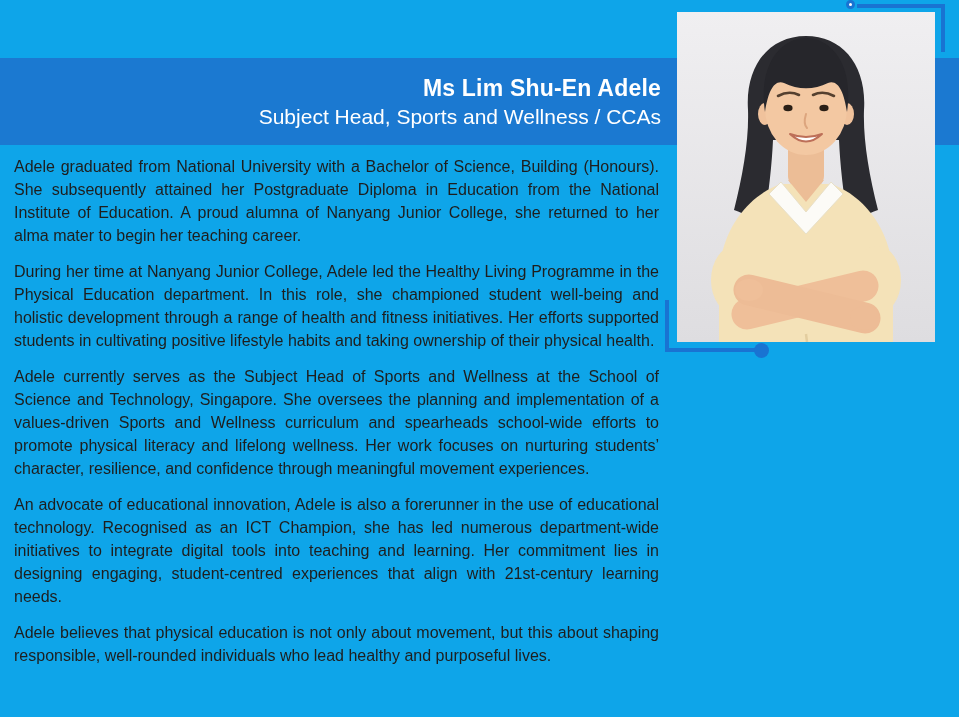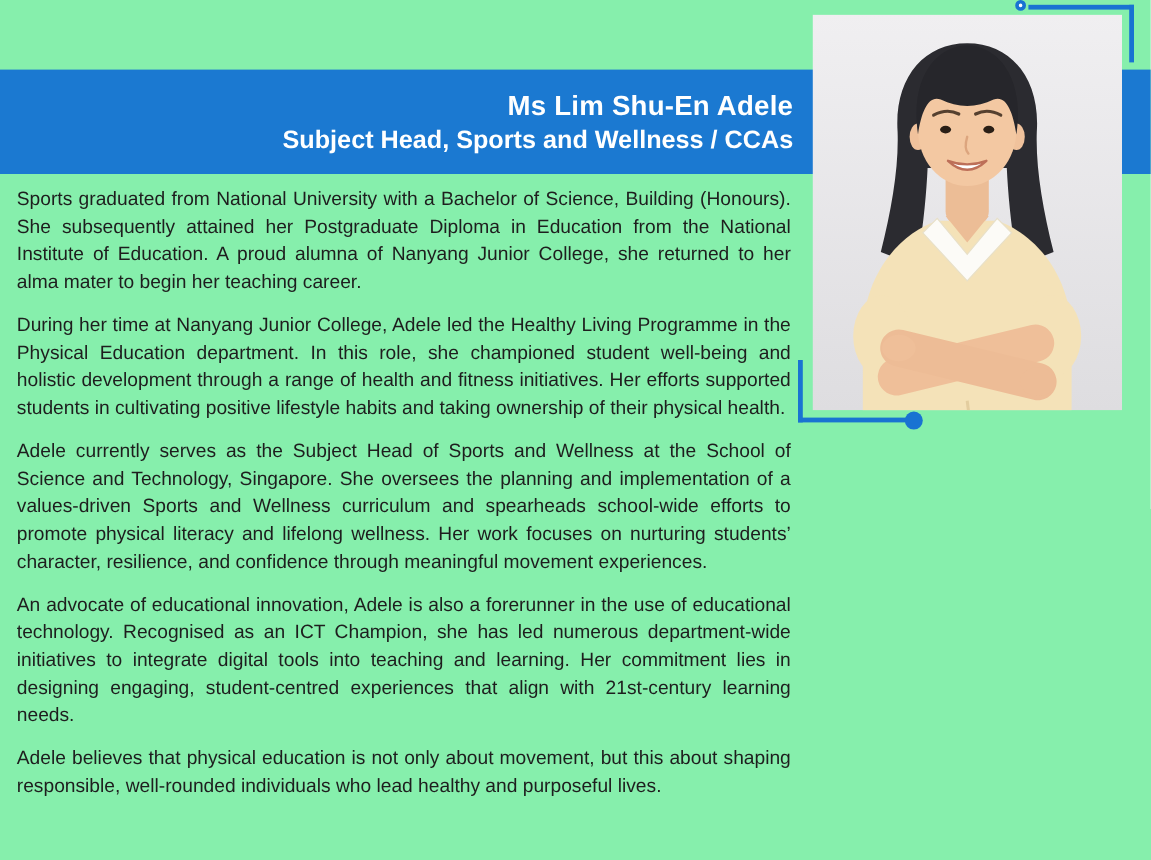--- a/index.html
+++ b/index.html
@@ -2,31 +2,31 @@
 <html style="--banner: #1B79D1; --accent: #1973D2; --photo_bg: #ECEBEE; --text: #1E1E1E;"><head>
 <meta charset="utf-8">
 <style>
   * { margin: 0; padding: 0; box-sizing: border-box; }
   html, body { background: #ffffff; }
   body {
     width: 959px; height: 717px;
     font-family: "Liberation Sans", sans-serif;
     position: relative; overflow: hidden;
   }
-  .page { position: absolute; inset: 0; width: 959px; height: 717px; background: #86efac; }
+  .page { position: absolute; inset: 0; width: 959px; height: 717px; background: #0ea5e9; }
 
   
   .banner {
     position: absolute; left: 0; top: 58px; width: 959px; height: 87px;
     background: var(--banner, #1B79D1);
     display: flex; flex-direction: column; align-items: flex-end; justify-content: center;
     padding-right: 298px;
   }
   .banner-name  { color: #fff; font-size: 23px; font-weight: 700; line-height: 29px; letter-spacing: 0.2px; }
-  .banner-title { color: #fff; font-size: 21px; font-weight: 700; line-height: 27px; }
+  .banner-title { color: #fff; font-size: 21px; font-weight: 400; line-height: 27px; }
 
   
   .photo {
     position: absolute; left: 677px; top: 12px; width: 258px; height: 330px;
     overflow: hidden;
   }
 
   
   .tc-circle {
     position: absolute; left: 846px; top: 0px; width: 9px; height: 9px;
@@ -112,20 +112,20 @@
 
       <line x1="129" y1="322" x2="130" y2="330" stroke="#E3CD9F" stroke-width="2.5"></line>
     </svg>
   </div>
 
   <span class="bc-v"></span>
   <span class="bc-h"></span>
   <span class="bc-dot"></span>
 
   <div class="bio">
-    <p>Sports graduated from National University with a Bachelor of Science, Building (Honours). She subsequently attained her Postgraduate Diploma in Education from the National Institute of Education. A proud alumna of Nanyang Junior College, she returned to her alma mater to begin her teaching career.</p>
+    <p>Adele graduated from National University with a Bachelor of Science, Building (Honours). She subsequently attained her Postgraduate Diploma in Education from the National Institute of Education. A proud alumna of Nanyang Junior College, she returned to her alma mater to begin her teaching career.</p>
     <p>During her time at Nanyang Junior College, Adele led the Healthy Living Programme in the Physical Education department. In this role, she championed student well-being and holistic development through a range of health and fitness initiatives. Her efforts supported students in cultivating positive lifestyle habits and taking ownership of their physical health.</p>
     <p>Adele currently serves as the Subject Head of Sports and Wellness at the School of Science and Technology, Singapore. She oversees the planning and implementation of a values-driven Sports and Wellness curriculum and spearheads school-wide efforts to promote physical literacy and lifelong wellness. Her work focuses on nurturing students’ character, resilience, and confidence through meaningful movement experiences.</p>
     <p>An advocate of educational innovation, Adele is also a forerunner in the use of educational technology. Recognised as an ICT Champion, she has led numerous department-wide initiatives to integrate digital tools into teaching and learning. Her commitment lies in designing engaging, student-centred experiences that align with 21st-century learning needs.</p>
     <p>Adele believes that physical education is not only about movement, but this about shaping responsible, well-rounded individuals who lead healthy and purposeful lives.</p>
   </div>
 
 </div>
 
 </body></html>

